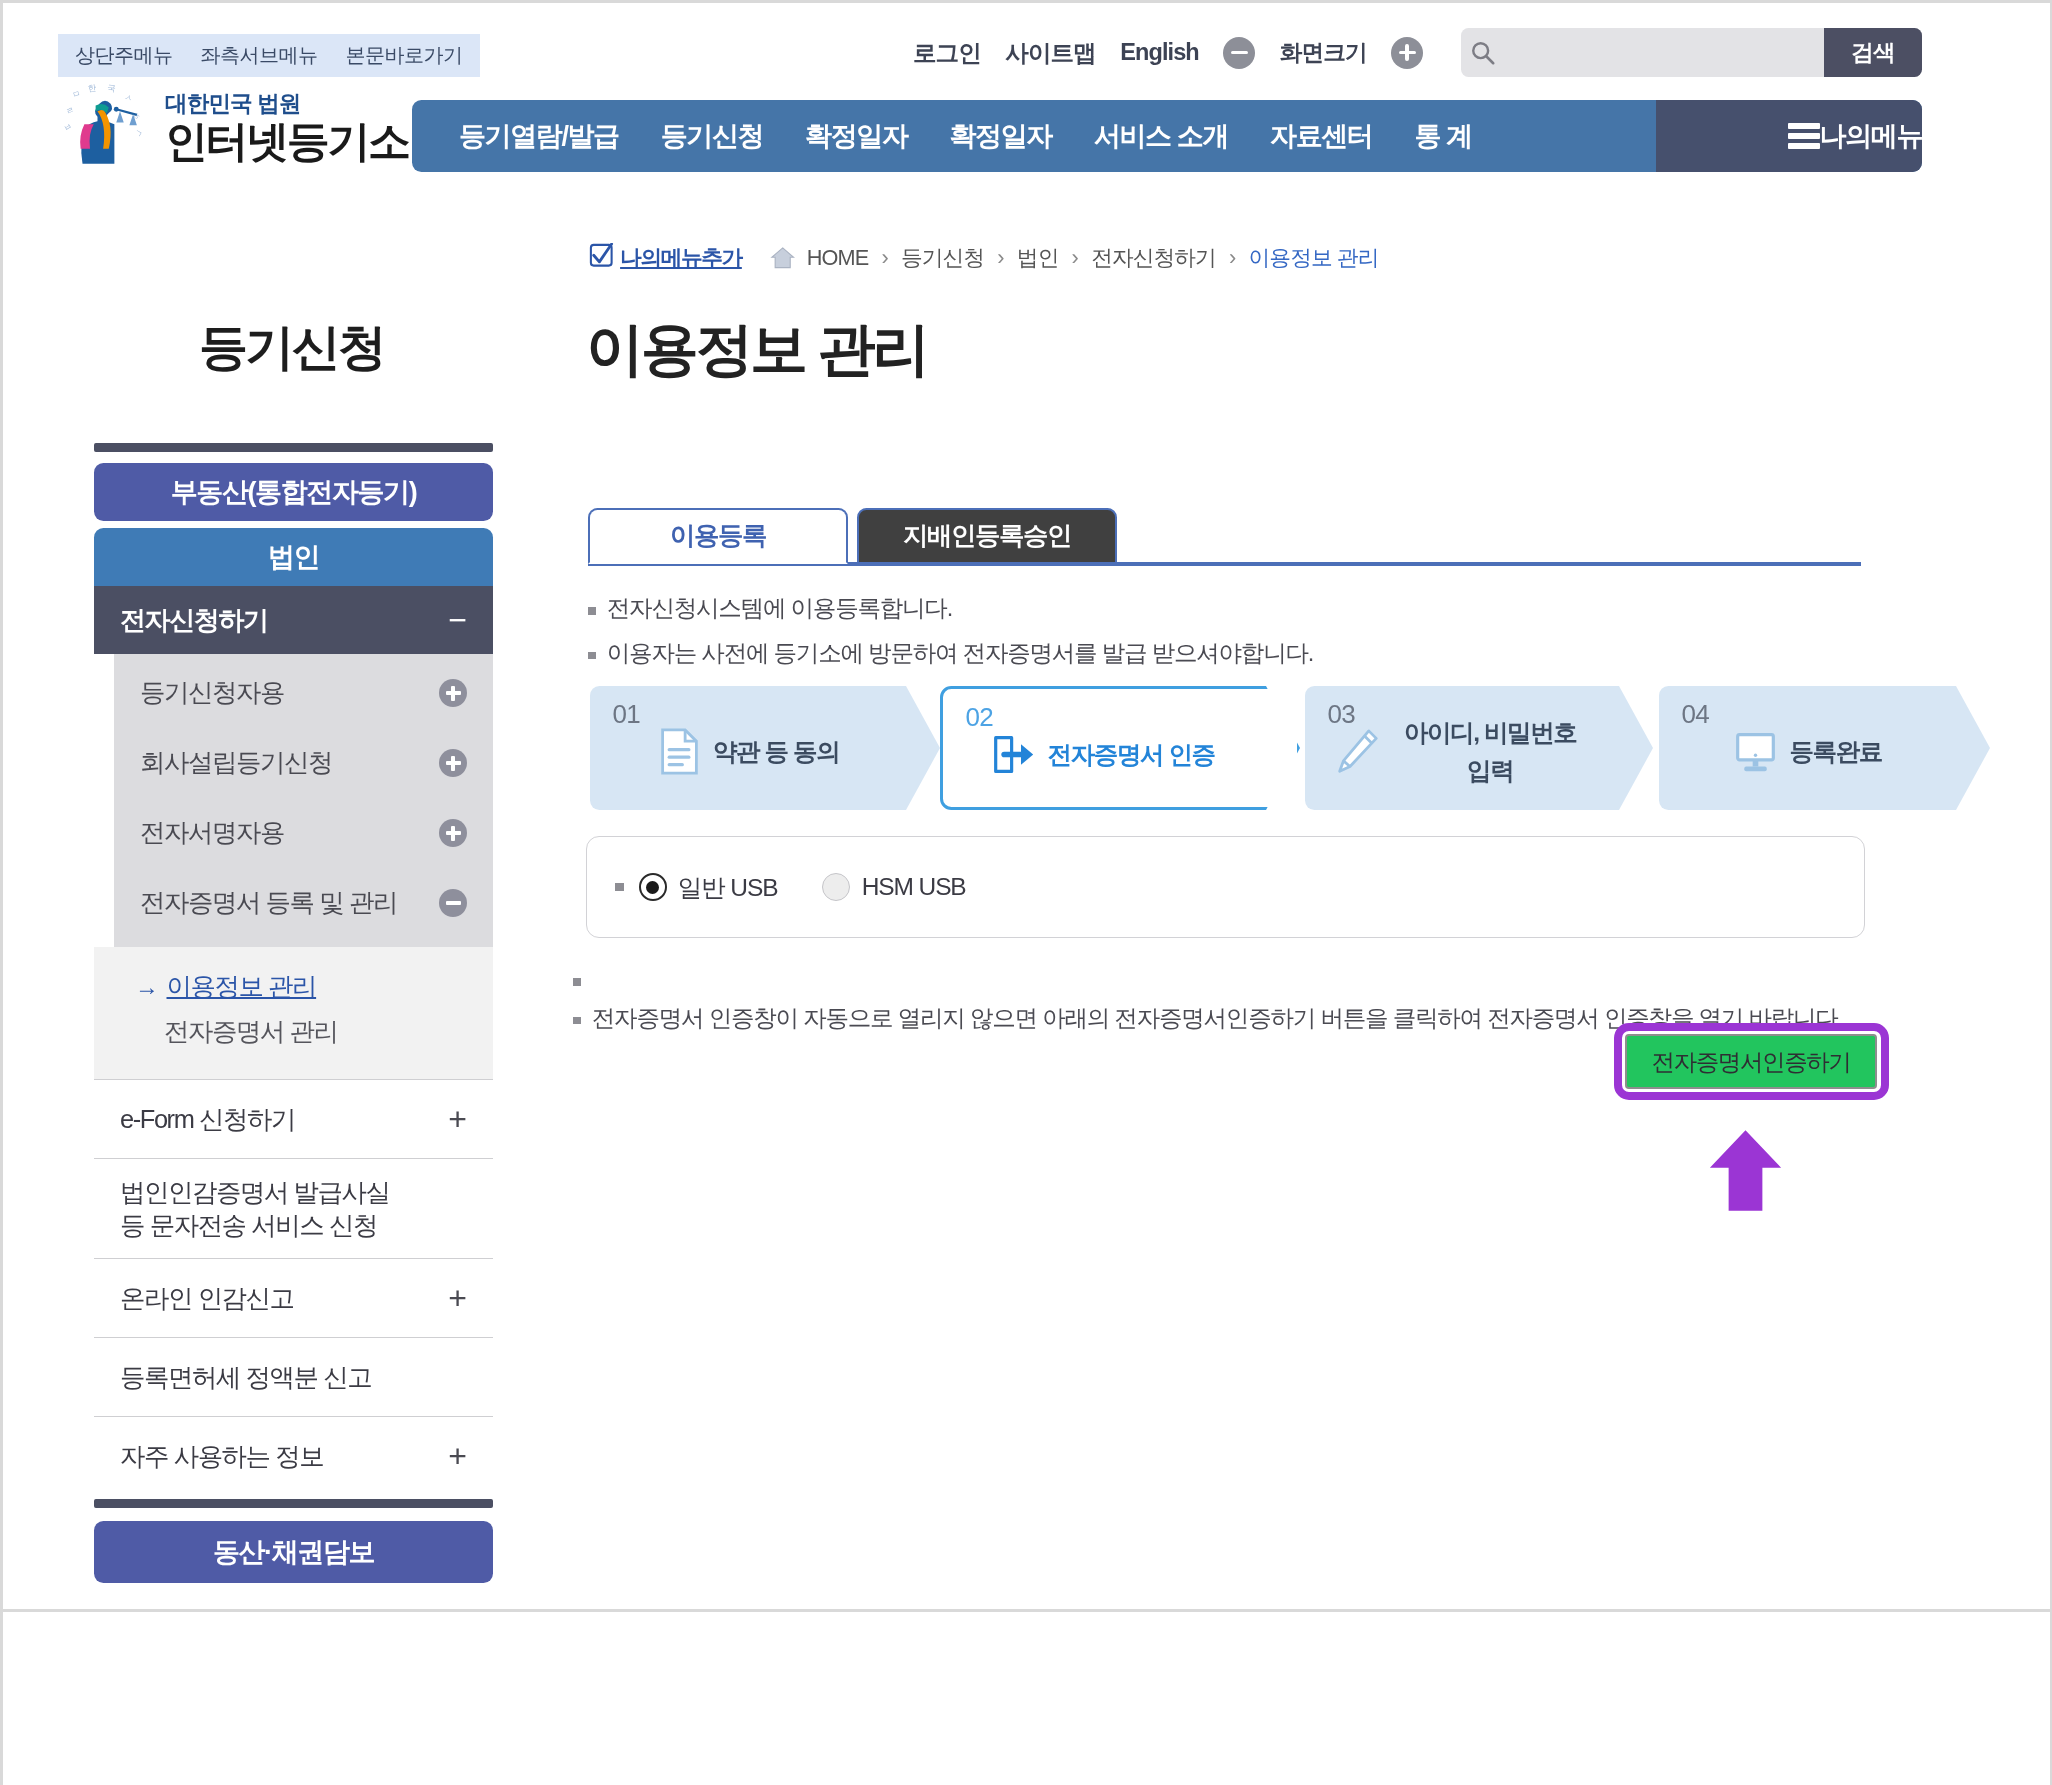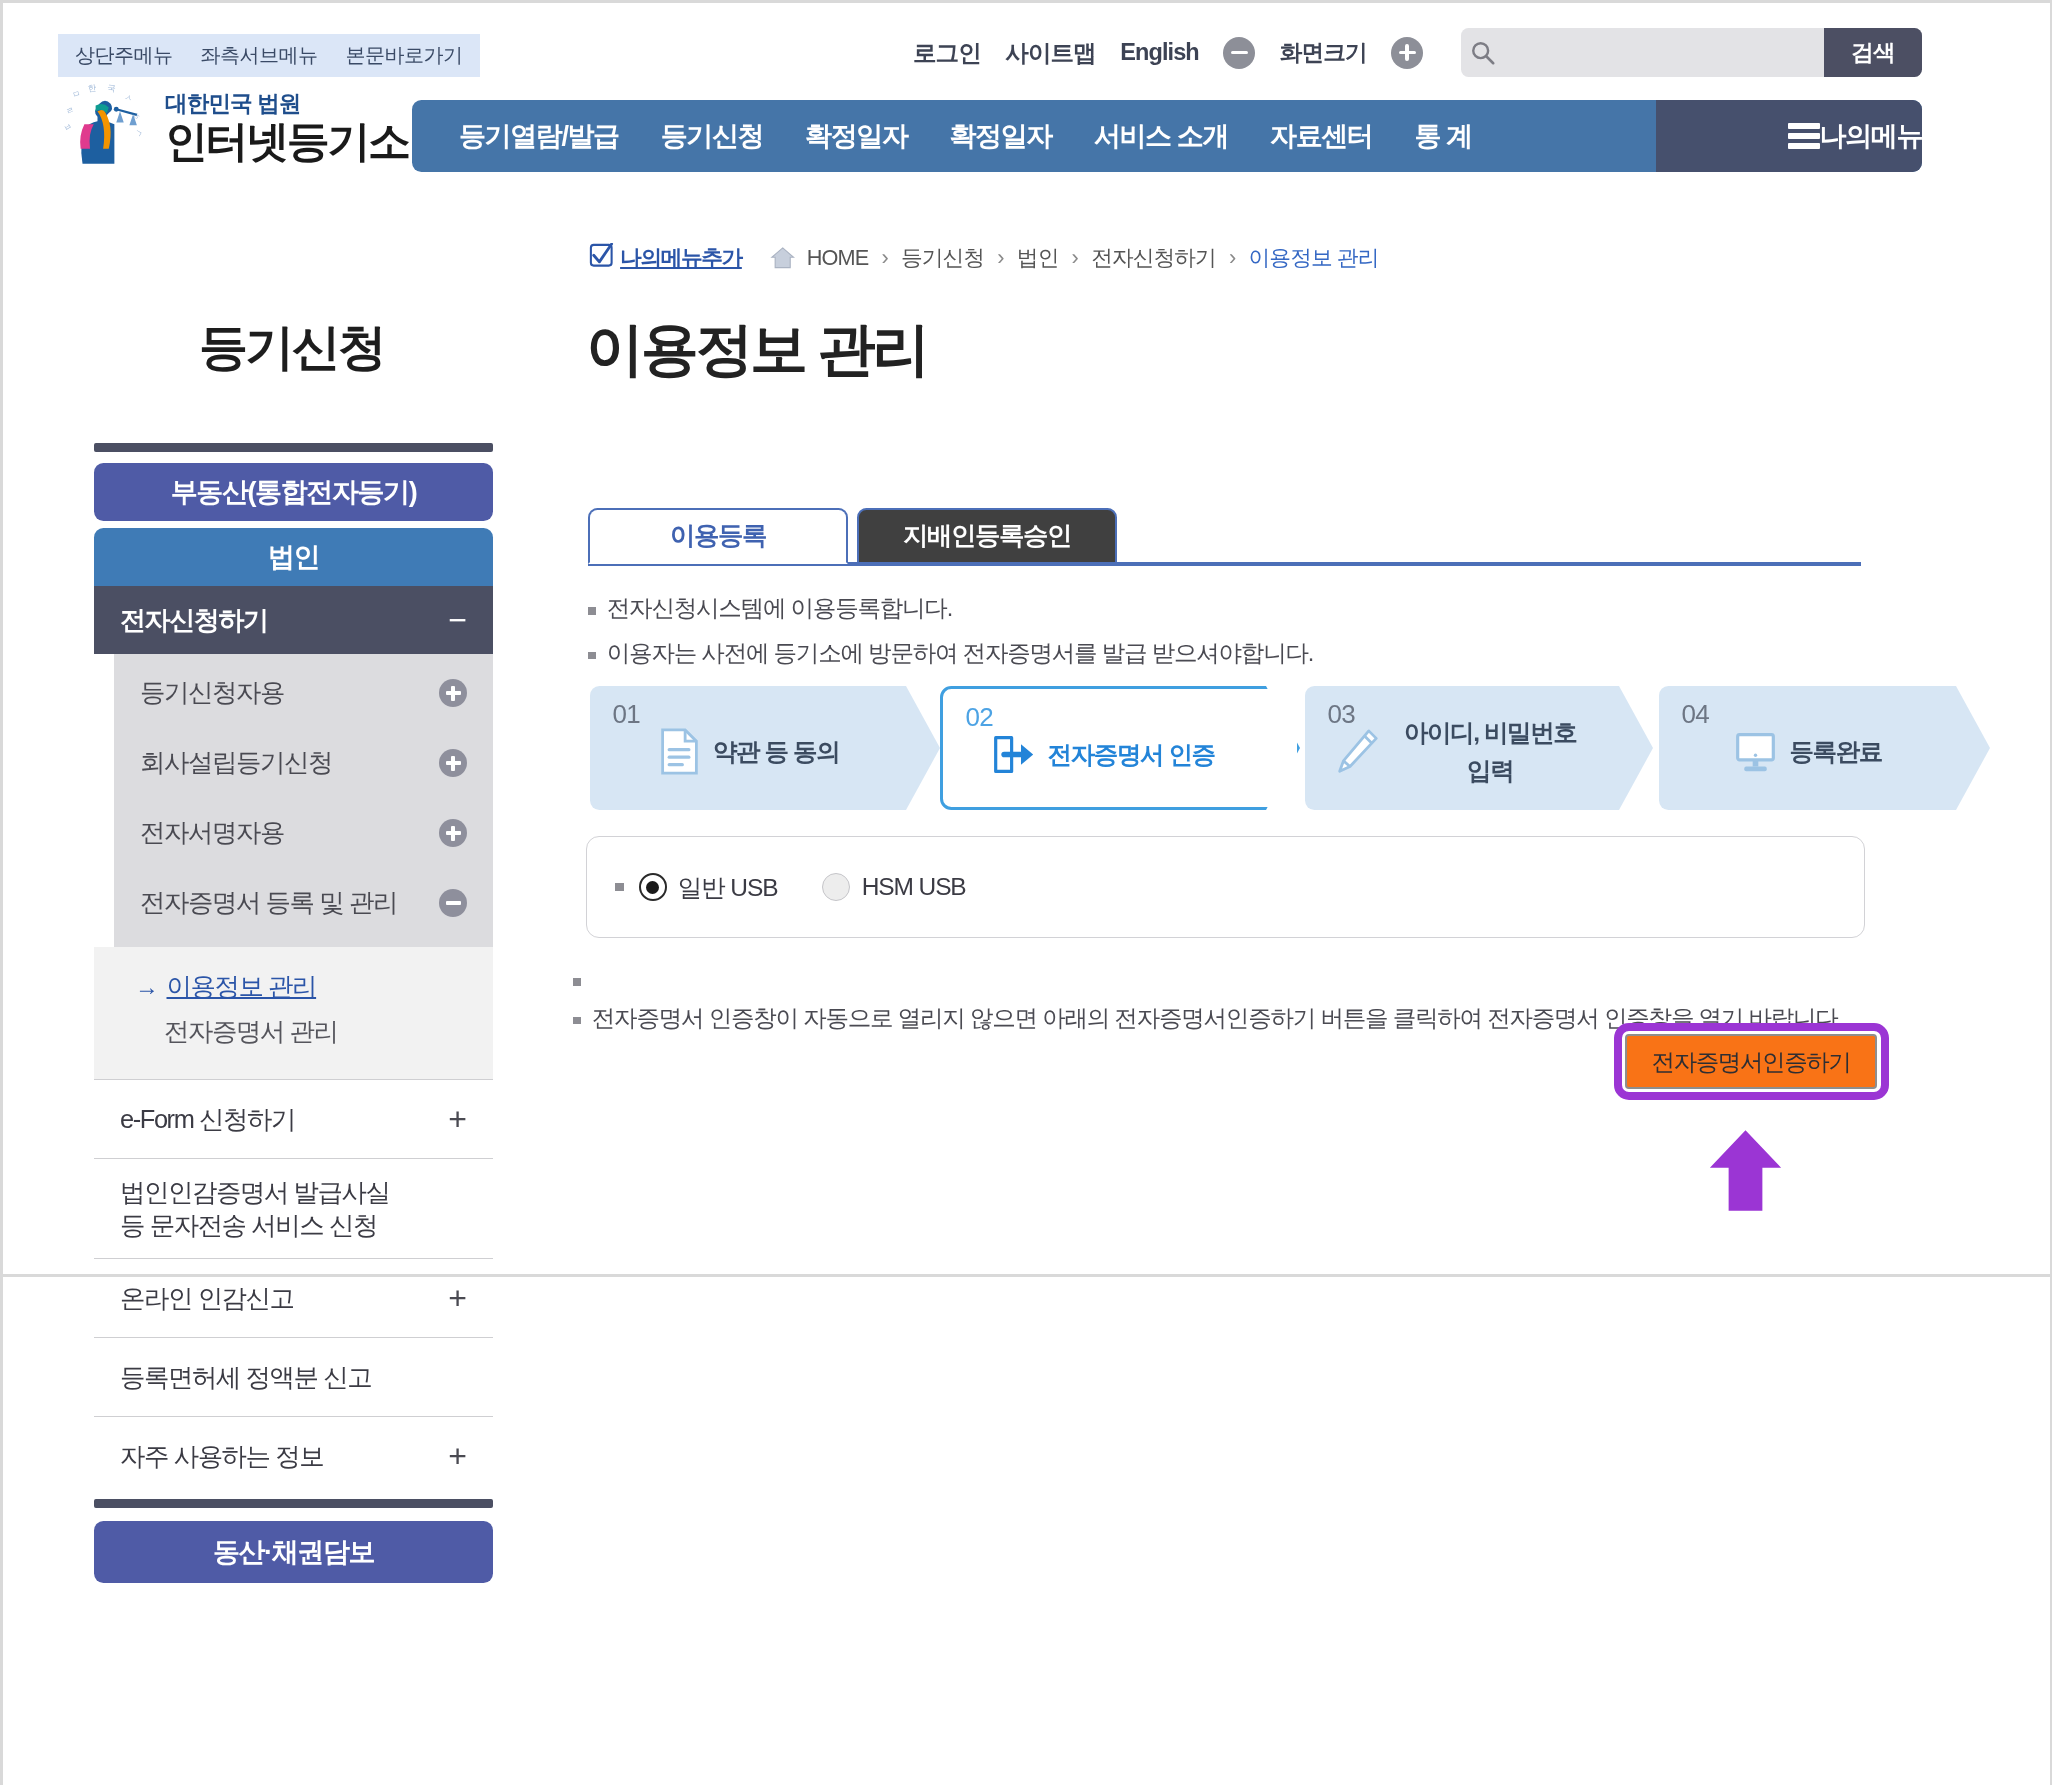--- a/index.html
+++ b/index.html
@@ -4,21 +4,21 @@
 <style>
   * { box-sizing: border-box; margin: 0; padding: 0; }
   html, body {
     width: 2053px;
     height: 1785px;
     background: #ffffff;
     font-family: "Liberation Sans", "DejaVu Sans", sans-serif;
     color: #333;
     overflow: hidden;
   }
-  .page { position: relative; width: 2053px; height: 1277px; background:#fff; }
+  .page { position: relative; width: 2053px; height: 1612px; background:#fff; }
 
   
   .skip-bar {
     position: absolute; left: 58px; top: 34px;
     background: #dbe6f7; padding: 7.5px 17px 8.5px 17px;
     display: flex; gap: 28px;
     font-size: 20px; color: #3a4a66; letter-spacing: -0.5px;
   }
   .skip-bar span { white-space: nowrap; }
 
@@ -238,21 +238,21 @@
   }
   .radio-label { font-size: 24.5px; color: #3b3b44; letter-spacing: -1.1px; }
 
   .notes { position: absolute; left: 573px; top: 964px; width: 1299px; }
   .notes .bullet .txt { font-size: 23.5px; color: #4a4a52; }
   .notes .bullet { margin-bottom: 17px; }
 
   
   .cert-btn-wrap { position: absolute; left: 1625px; top: 1034px; }
   .cert-btn {
-    width: 252px; height: 55px; background: #f97316;
+    width: 252px; height: 55px; background: #22c55e;
     border: 2.8px solid #8e8e8e; border-radius: 3.8px;
     display: flex; align-items: center; justify-content: center;
     font-size: 23.5px; color: #2e2e33; letter-spacing: -1.4px;
     font-family: inherit; cursor: pointer;
   }
   .hl-ring {
     position: absolute; left: -11.3px; top: -11.3px; width: 275px; height: 77px;
     border: 8.5px solid #9b35d4; border-radius: 15px; pointer-events: none;
   }
   .up-arrow { position: absolute; left: 1708px; top: 1128px; width: 75px; height: 85px; }

